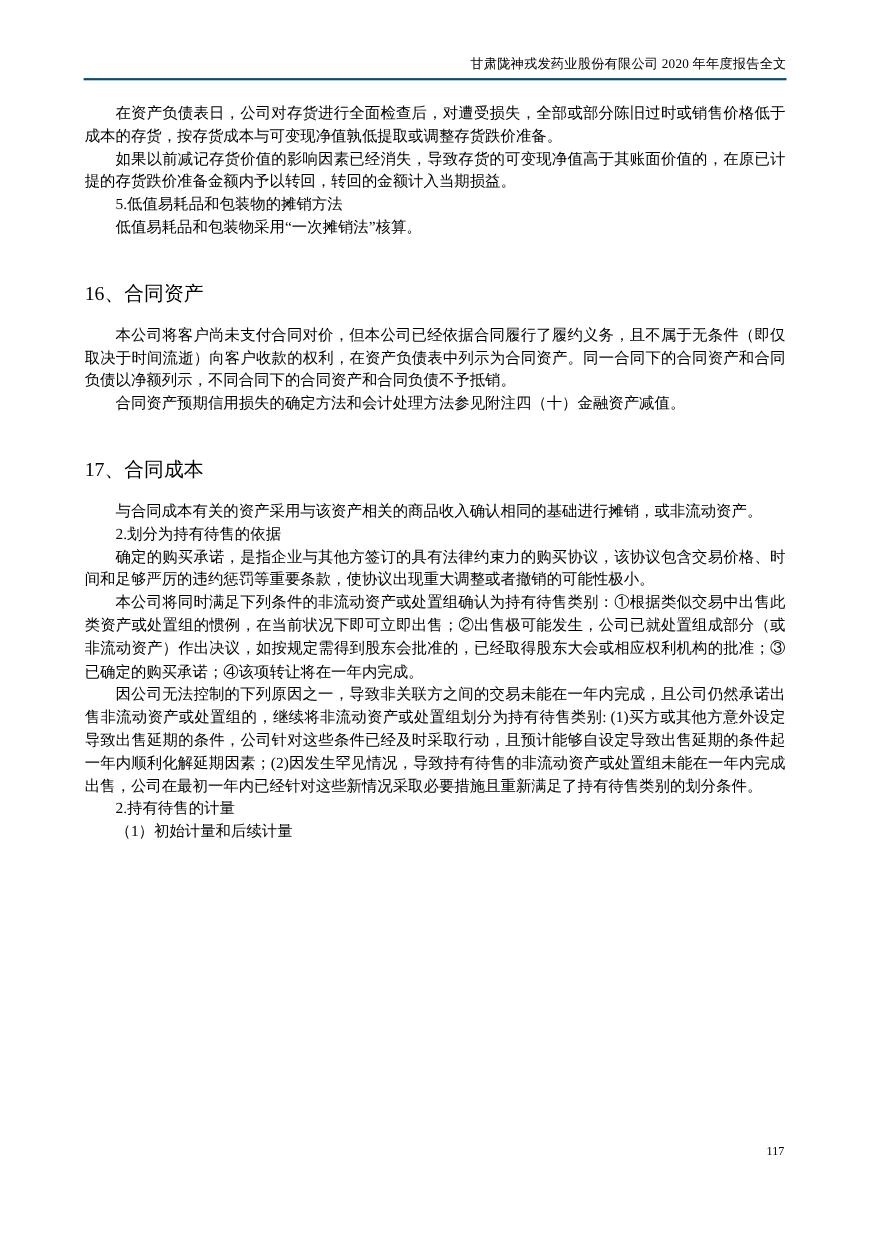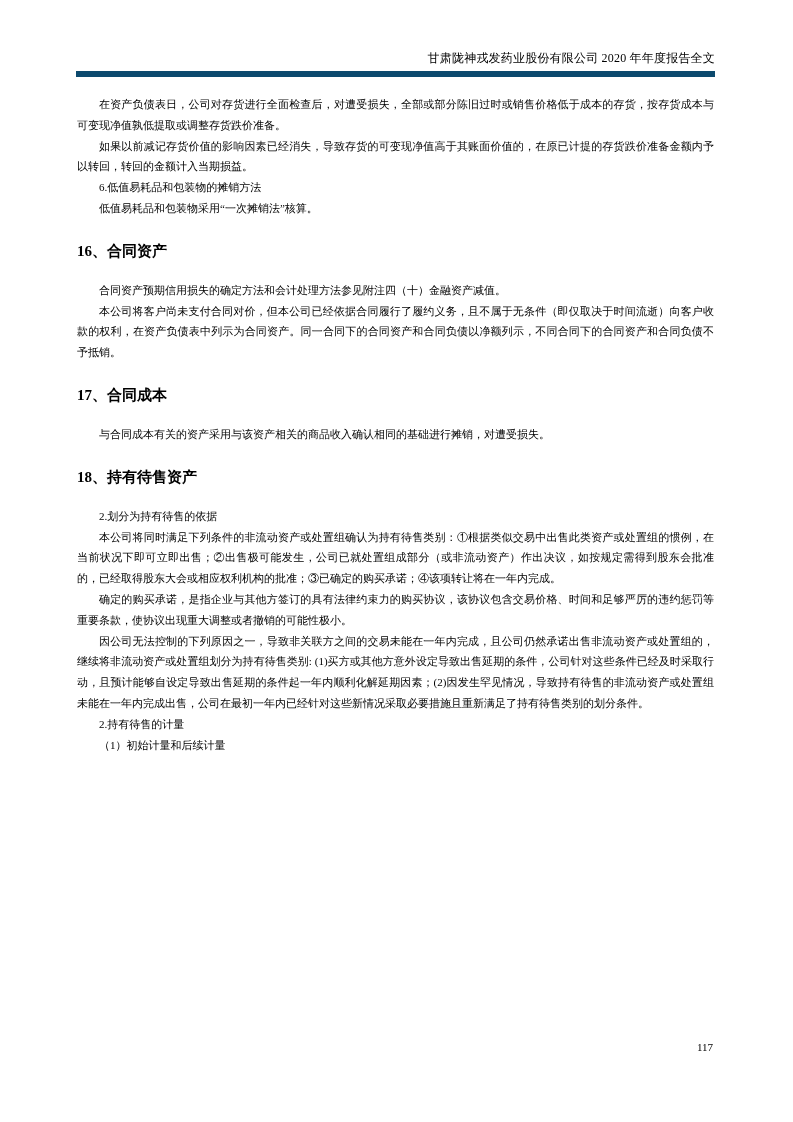--- a/index.html
+++ b/index.html
@@ -18,41 +18,41 @@
   }
   .page-header {
     position: absolute;
     top: 50px;
     left: 76px;
     right: 78px;
     text-align: right;
     font-size: 12px;
     line-height: 16px;
     padding-bottom: 5px;
-    border-bottom: 6px solid #0c4a6e;
+    border-bottom: 2px solid #0c4a6e;
     letter-spacing: 0.2px;
   }
   .doc-body {
     position: absolute;
     top: 94px;
     left: 77px;
     right: 79px;
   }
   .para {
     margin: 0;
-    font-size: 11px;
+    font-size: 14px;
     line-height: 20.8px;
     text-align: justify;
     text-indent: 2em;
     word-break: break-all;
   }
   .section-heading {
-    margin: 22px 0 18px 0;
-    font-size: 15px;
-    font-weight: bold;
+    margin: 38px 0 18px 0;
+    font-size: 18px;
+    font-weight: normal;
     line-height: 21px;
     text-indent: 0;
   }
   .page-footer {
     position: absolute;
     top: 1040px;
     right: 80px;
     font-size: 11px;
     line-height: 14px;
   }
@@ -62,34 +62,33 @@
 
 <div class="page">
 
   <div class="page-header">
     <span>甘肃陇神戎发药业股份有限公司 2020 年年度报告全文</span>
   </div>
 
   <div class="doc-body">
     <p class="para">在资产负债表日，公司对存货进行全面检查后，对遭受损失，全部或部分陈旧过时或销售价格低于成本的存货，按存货成本与可变现净值孰低提取或调整存货跌价准备。</p>
     <p class="para">如果以前减记存货价值的影响因素已经消失，导致存货的可变现净值高于其账面价值的，在原已计提的存货跌价准备金额内予以转回，转回的金额计入当期损益。</p>
-    <p class="para">6.低值易耗品和包装物的摊销方法</p>
+    <p class="para">5.低值易耗品和包装物的摊销方法</p>
     <p class="para">低值易耗品和包装物采用“一次摊销法”核算。</p>
 
     <h2 class="section-heading">16、合同资产</h2>
+    <p class="para">本公司将客户尚未支付合同对价，但本公司已经依据合同履行了履约义务，且不属于无条件（即仅取决于时间流逝）向客户收款的权利，在资产负债表中列示为合同资产。同一合同下的合同资产和合同负债以净额列示，不同合同下的合同资产和合同负债不予抵销。</p>
     <p class="para">合同资产预期信用损失的确定方法和会计处理方法参见附注四（十）金融资产减值。</p>
-    <p class="para">本公司将客户尚未支付合同对价，但本公司已经依据合同履行了履约义务，且不属于无条件（即仅取决于时间流逝）向客户收款的权利，在资产负债表中列示为合同资产。同一合同下的合同资产和合同负债以净额列示，不同合同下的合同资产和合同负债不予抵销。</p>
 
     <h2 class="section-heading">17、合同成本</h2>
-    <p class="para">与合同成本有关的资产采用与该资产相关的商品收入确认相同的基础进行摊销，对遭受损失。</p>
+    <p class="para">与合同成本有关的资产采用与该资产相关的商品收入确认相同的基础进行摊销，或非流动资产。</p>
 
-    <h2 class="section-heading">18、持有待售资产</h2>
     <p class="para">2.划分为持有待售的依据</p>
+    <p class="para">确定的购买承诺，是指企业与其他方签订的具有法律约束力的购买协议，该协议包含交易价格、时间和足够严厉的违约惩罚等重要条款，使协议出现重大调整或者撤销的可能性极小。</p>
     <p class="para">本公司将同时满足下列条件的非流动资产或处置组确认为持有待售类别：①根据类似交易中出售此类资产或处置组的惯例，在当前状况下即可立即出售；②出售极可能发生，公司已就处置组成部分（或非流动资产）作出决议，如按规定需得到股东会批准的，已经取得股东大会或相应权利机构的批准；③已确定的购买承诺；④该项转让将在一年内完成。</p>
-    <p class="para">确定的购买承诺，是指企业与其他方签订的具有法律约束力的购买协议，该协议包含交易价格、时间和足够严厉的违约惩罚等重要条款，使协议出现重大调整或者撤销的可能性极小。</p>
     <p class="para">因公司无法控制的下列原因之一，导致非关联方之间的交易未能在一年内完成，且公司仍然承诺出售非流动资产或处置组的，继续将非流动资产或处置组划分为持有待售类别: (1)买方或其他方意外设定导致出售延期的条件，公司针对这些条件已经及时采取行动，且预计能够自设定导致出售延期的条件起一年内顺利化解延期因素；(2)因发生罕见情况，导致持有待售的非流动资产或处置组未能在一年内完成出售，公司在最初一年内已经针对这些新情况采取必要措施且重新满足了持有待售类别的划分条件。</p>
     <p class="para">2.持有待售的计量</p>
     <p class="para">（1）初始计量和后续计量</p>
   </div>
 
   <div class="page-footer">
     <span>117</span>
   </div>
 
 </div>

